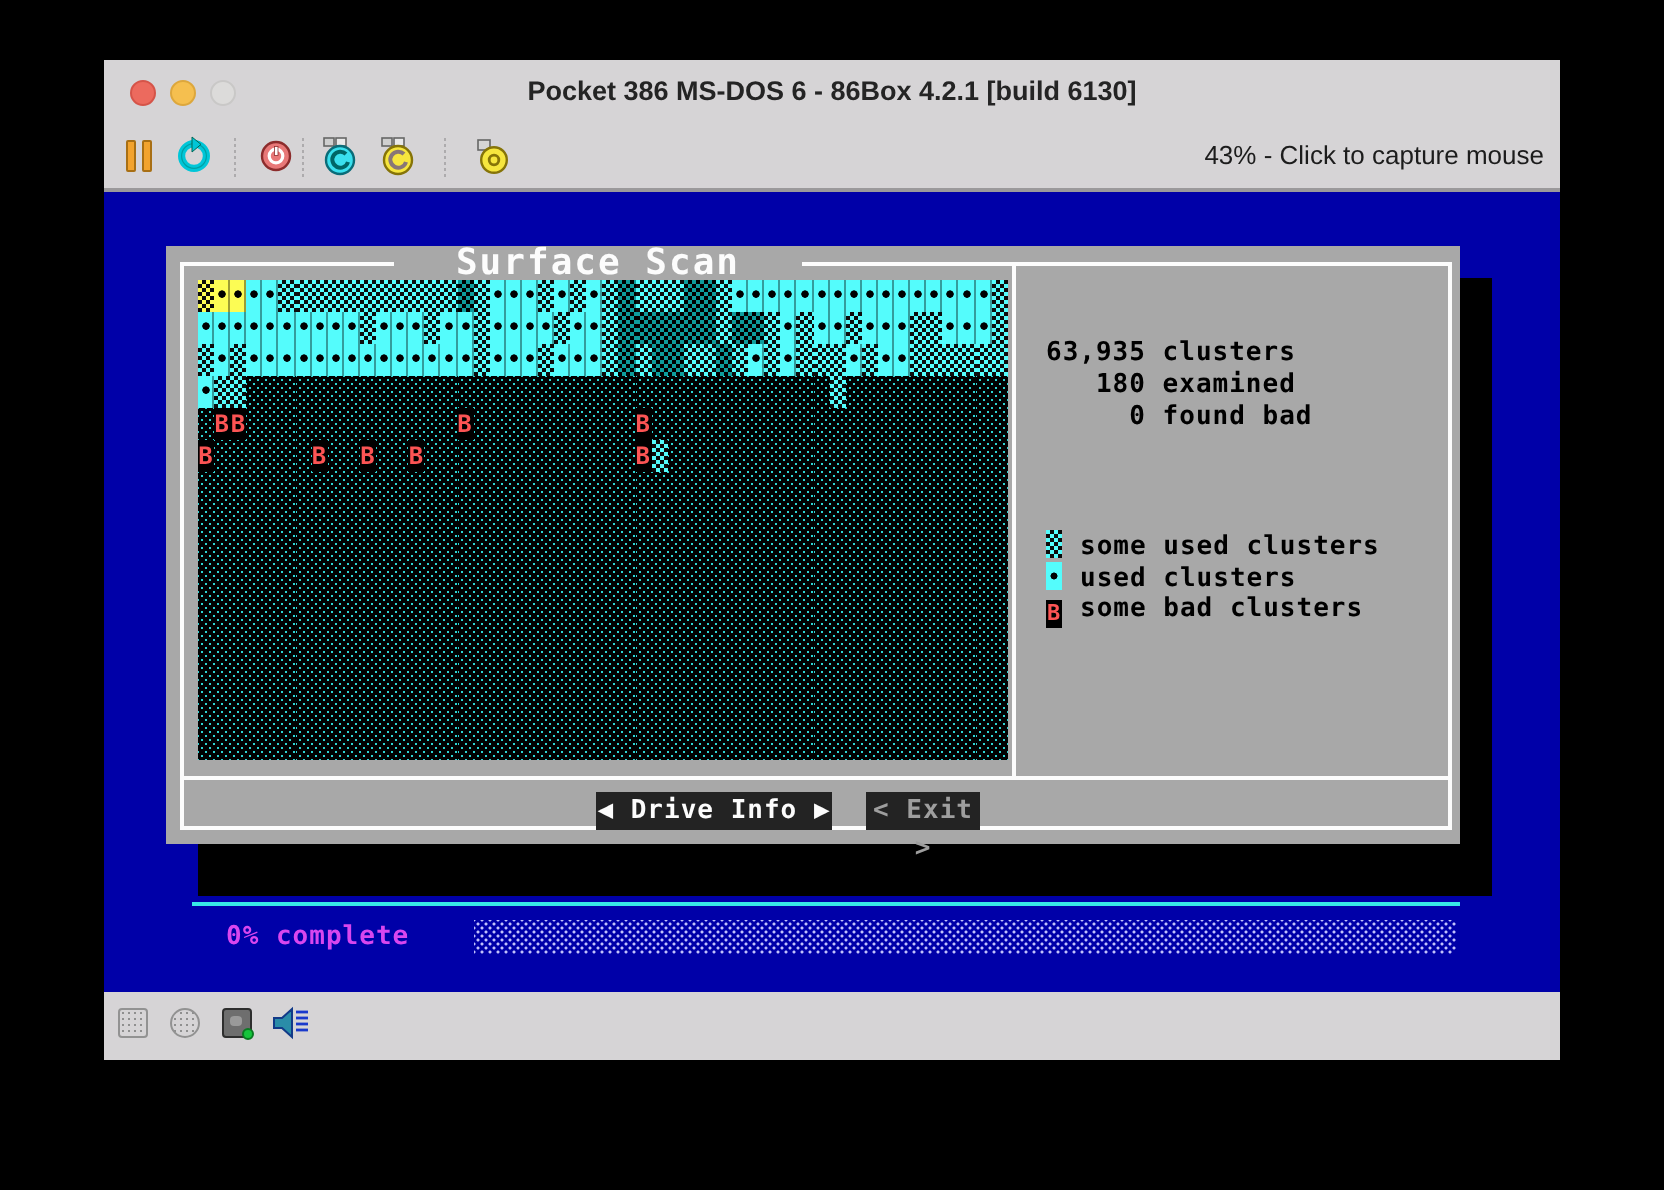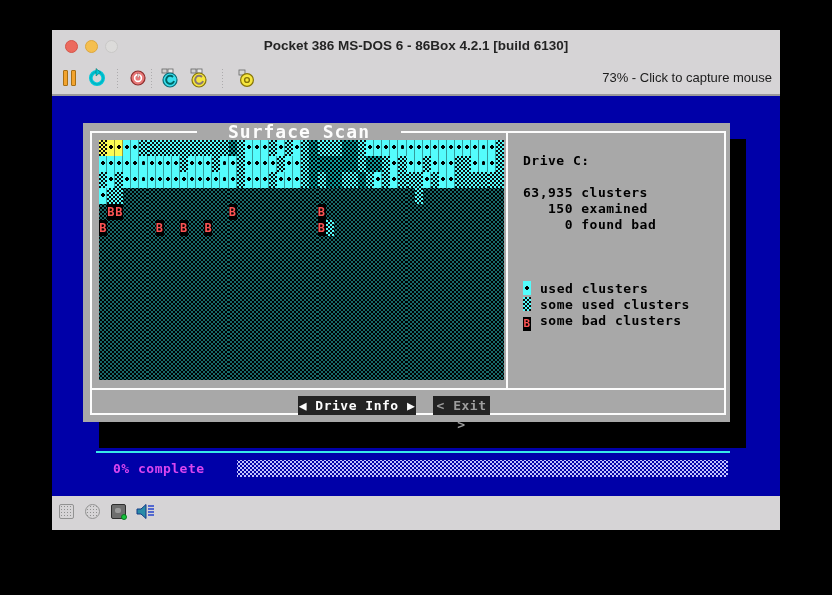--- a/index.html
+++ b/index.html
@@ -150,21 +150,21 @@
       </svg>
     </div>
     <div class="tb-sep" style="left:170px;"></div>
     <div class="tb-ico" style="left:183px;">
       <svg width="22" height="21" viewBox="0 0 22 21">
         <rect x="4" y="2" width="6" height="5" fill="#d6d6d6" stroke="#666" stroke-width="0.8"></rect>
         <circle cx="12" cy="12" r="6.4" fill="#f6e63e" stroke="#867408" stroke-width="1.2"></circle>
         <circle cx="12" cy="12" r="2.4" fill="none" stroke="#867408" stroke-width="1.4"></circle>
       </svg>
     </div>
-    <div class="capture-text">73% - Click to capture mouse</div>
+    <div class="capture-text">43% - Click to capture mouse</div>
   </div>
 
   <div class="dos-screen">
 
     <div class="dlg-shadow"></div>
 
     <div class="dialog dos">
       <div class="pane-frame"></div>
       <div class="pane-vdivider"></div>
       <div class="pane-hdivider"></div>
@@ -947,30 +947,29 @@
             <div class="cell tu"></div>
             <div class="cell tu"></div>
             <div class="cell tu"></div>
             <div class="cell tu"></div>
             <div class="cell tu"></div>
             <div class="cell tu"></div>
           </div>
         </div>
 
       <div class="info">
-        <div class="line">Drive C:</div>
         <div class="line"></div>
         <div class="line">63,935 clusters</div>
-        <div class="line">   150 examined</div>
+        <div class="line">   180 examined</div>
         <div class="line">     0 found bad</div>
         <div class="line"></div>
           <div class="line"></div>
         <div class="line"></div>
+        <div class="line"><span class="glyph" data-type="some-used"></span><span>some used clusters</span></div>
         <div class="line"><span class="glyph" data-type="used"></span><span>used clusters</span></div>
-        <div class="line"><span class="glyph" data-type="some-used"></span><span>some used clusters</span></div>
         <div class="line"><span class="glyph" data-type="bad">B</span><span>some bad clusters</span></div>
       </div>
 
       <button class="dos-btn dos btn-more">◀ Drive Info ▶</button>
       <button class="dos-btn dos btn-exit">&lt; Exit &gt;</button>
     </div>
 
     <div class="hline"></div>
     <div class="pct-label dos">0% complete</div>
     <div class="pbar"></div>

